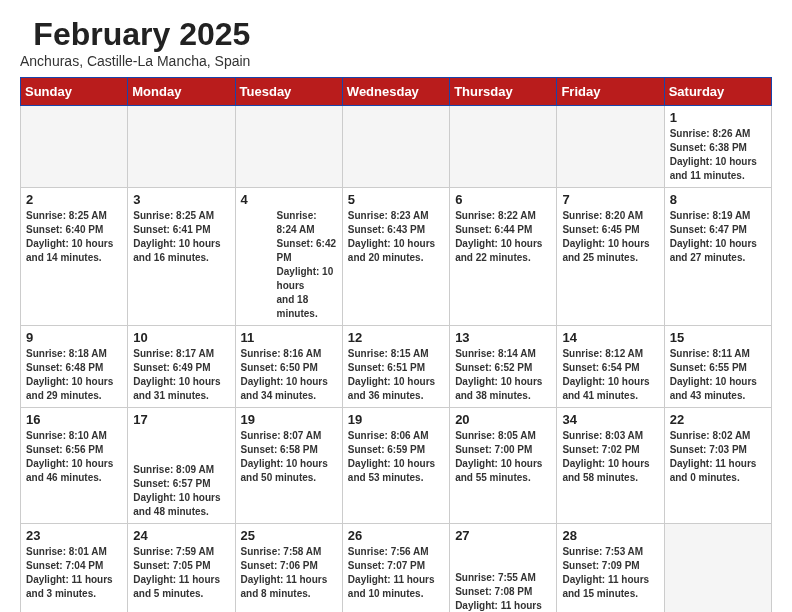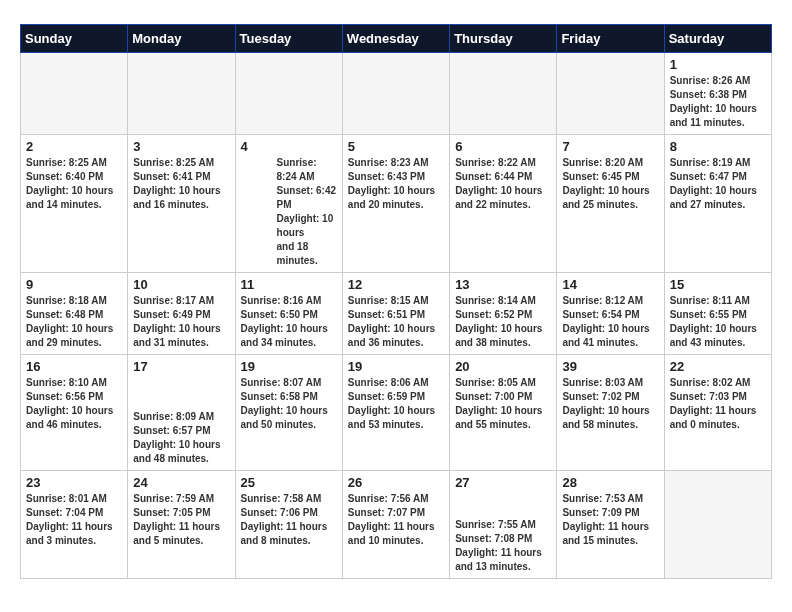--- a/index.html
+++ b/index.html
@@ -51,21 +51,21 @@
     .location {
       font-size: 14px;
       color: #333;
     }
     .calendar {
       width: 100%;
       border-collapse: collapse;
       border: 1px solid #bbb;
     }
     .calendar th {
-      background: #0f172a;
+      background: #b91c1c;
       color: #fff;
       font-size: 13px;
       font-weight: bold;
       padding: 6px 4px;
       text-align: left;
       border: 1px solid #1a44aa;
     }
     .calendar td {
       vertical-align: top;
       border: 1px solid #ccc;
@@ -92,20 +92,22 @@
       color: #333;
       line-height: 1.4;
       font-weight: bold;
     }
   </style>
 </head>
 <body>
 
 <div class="header">
   <div class="title-block">
+    <div class="month-year">February 2025</div>
+    <div class="location">Anchuras, Castille-La Mancha, Spain</div>
   </div>
 </div>
 
 <table class="calendar">
   <thead>
     <tr>
     <th>Sunday</th>
         <th>Monday</th>
         <th>Tuesday</th>
         <th>Wednesday</th>
@@ -262,21 +264,21 @@
 and 53 minutes.</div>
         </td>
         <td>
           <span class="day-number">20</span>
           <div class="day-info" style="white-space: pre-line;">Sunrise: 8:05 AM
 Sunset: 7:00 PM
 Daylight: 10 hours
 and 55 minutes.</div>
         </td>
         <td>
-          <span class="day-number">39</span>
+          <span class="day-number">34</span>
           <div class="day-info" style="white-space: pre-line;">Sunrise: 8:03 AM
 Sunset: 7:02 PM
 Daylight: 10 hours
 and 58 minutes.</div>
         </td>
         <td>
           <span class="day-number">22</span>
           <div class="day-info" style="white-space: pre-line;">Sunrise: 8:02 AM
 Sunset: 7:03 PM
 Daylight: 11 hours

